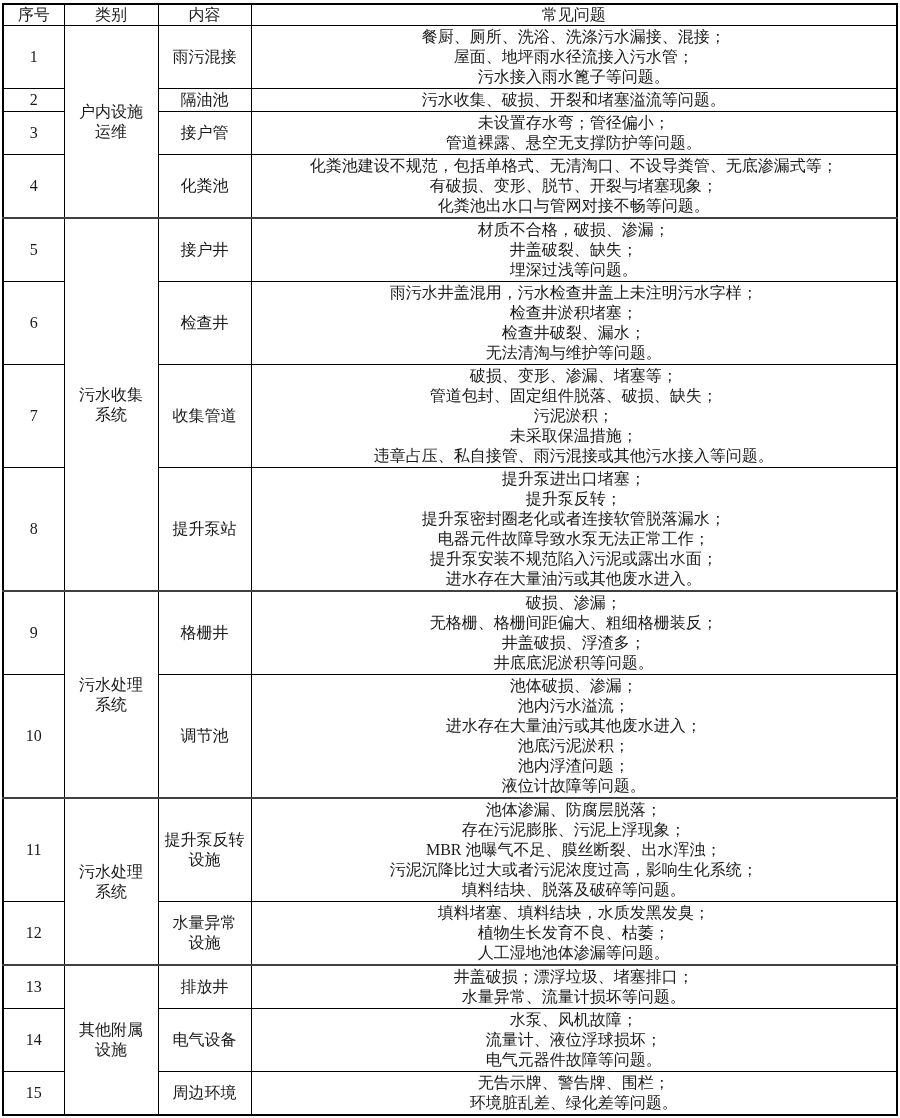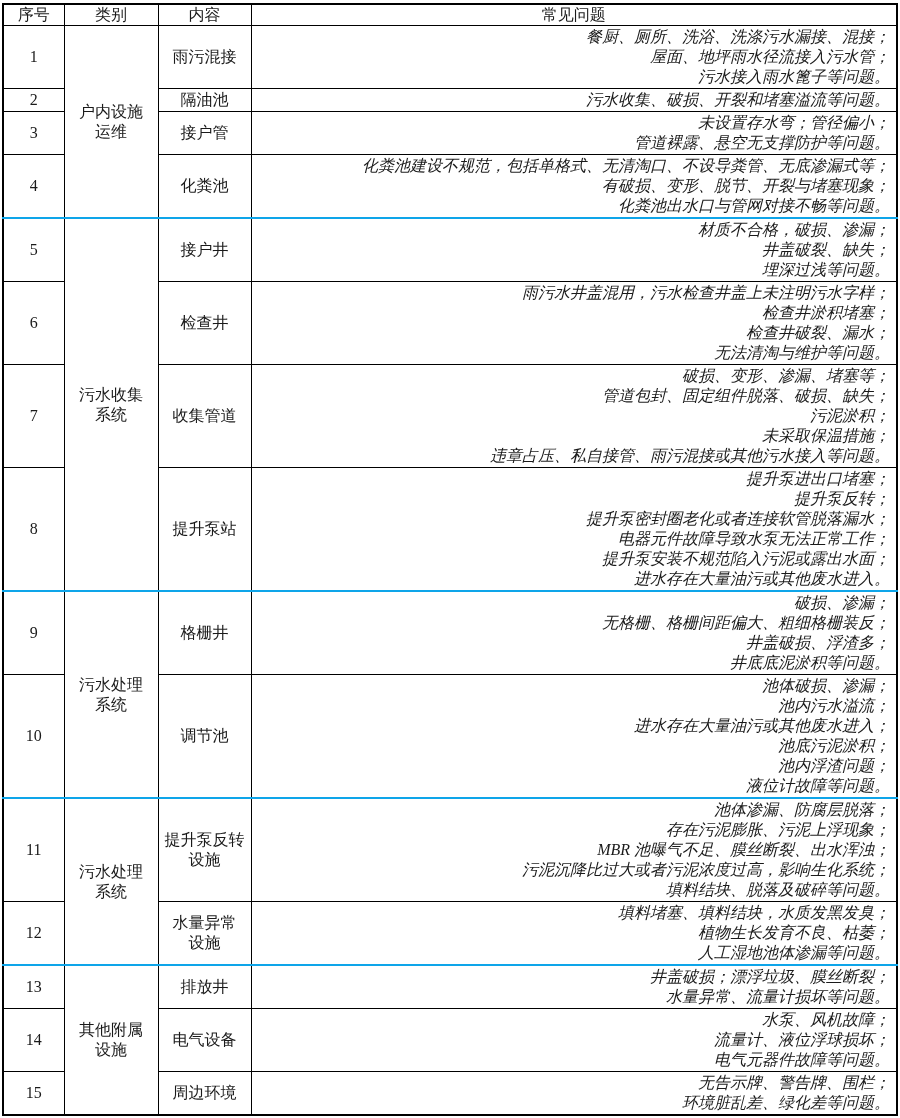--- a/index.html
+++ b/index.html
@@ -34,30 +34,29 @@
     line-height: 20px;
     text-align: center;
   }
   .doc-table td div {
     line-height: 20px;
   }
   td.no, td.cat, td.content {
     text-align: center;
   }
   td.problems {
-    text-align: right;
+    text-align: center;
     padding: 1px 6px;
-    font-style: italic;
   }
   td.problems .pl {
     white-space: nowrap;
     overflow: hidden;
   }
   tr.g td {
-    border-top: 2px solid #0ea5e9;
+    border-top: 2px solid #404040;
   }
 </style>
 </head>
 <body>
 
 <table class="doc-table">
   <colgroup>
     <col style="width:61px">
     <col style="width:94px">
     <col style="width:93px">
@@ -247,21 +246,21 @@
     <tr class="g">
       <td class="no">13</td>
       <td class="cat" rowspan="3">
         <div>其他附属</div>
         <div>设施</div>
       </td>
       <td class="content">
         <div>排放井</div>
       </td>
       <td class="problems">
-        <div class="pl">井盖破损；漂浮垃圾、膜丝断裂；</div>
+        <div class="pl">井盖破损；漂浮垃圾、堵塞排口；</div>
         <div class="pl">水量异常、流量计损坏等问题。</div>
       </td>
     </tr>
 
     <tr>
       <td class="no">14</td>
       <td class="content">
         <div>电气设备</div>
       </td>
       <td class="problems">

